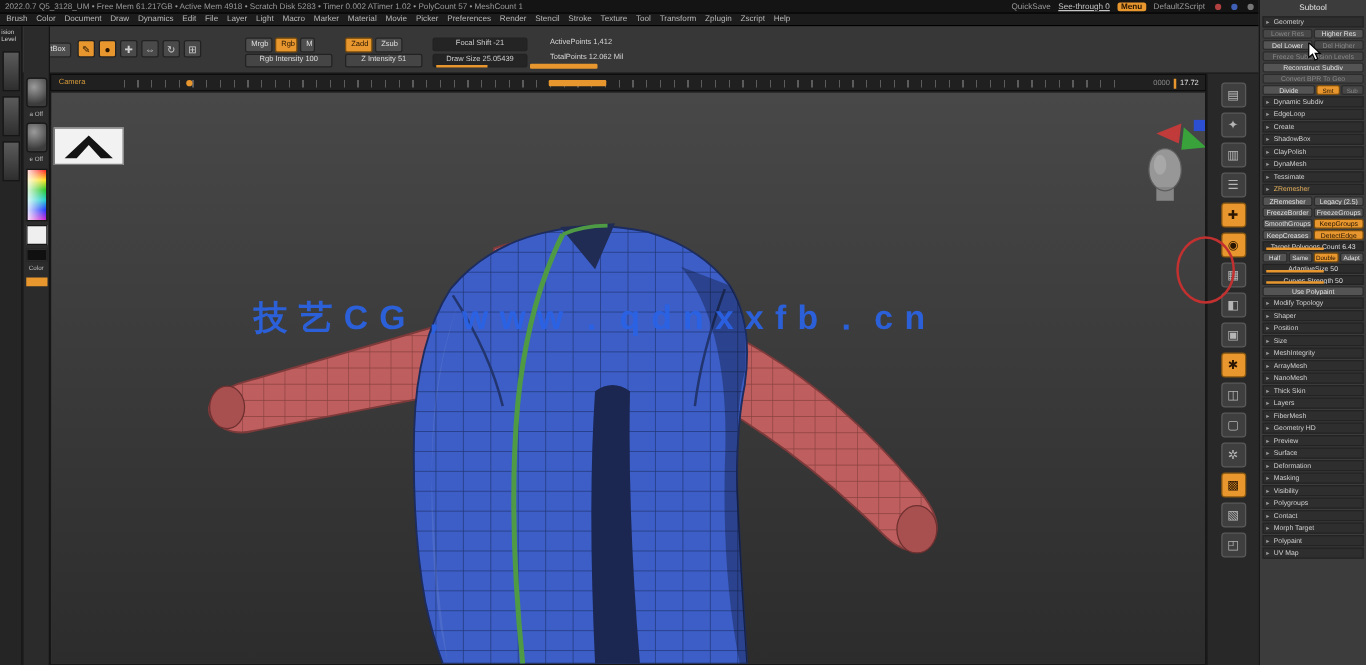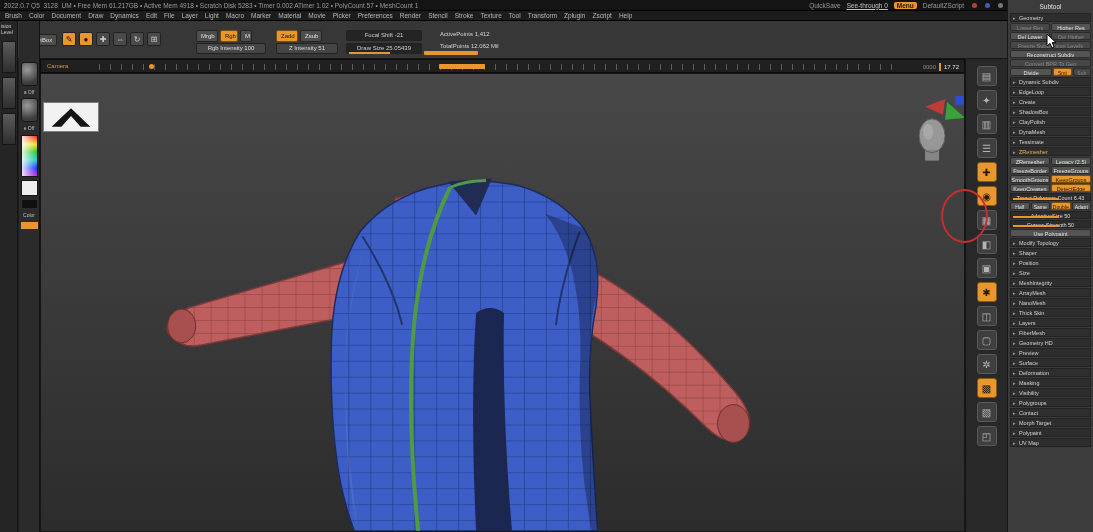--- a/index.html
+++ b/index.html
@@ -263,20 +263,21 @@
         <polygon points="886,33 906,25 904,41" fill="#c23b3b"></polygon>
         <polygon points="908,28 926,44 906,46" fill="#3aa23a"></polygon>
         <rect x="916" y="22" width="9" height="9" fill="#2b4fd0"></rect>
       </g>
     </svg>
     <div id="subtool-preview">
       <svg width="56" height="28" viewBox="0 0 56 28">
         <polygon points="8,24 28,5 48,24 38,24 28,13 18,24" fill="#141414"></polygon>
       </svg>
     </div>
+    <div id="watermark">技艺CG，www．qdnxxfb．cn</div>
   </div>
 
   <div id="right-tray">
 
   <div class="tray-icon">▤</div>
       <div class="tray-icon">✦</div>
       <div class="tray-icon">▥</div>
       <div class="tray-icon">☰</div>
       <div class="tray-icon on">✚</div>
       <div class="tray-icon on">◉</div>

